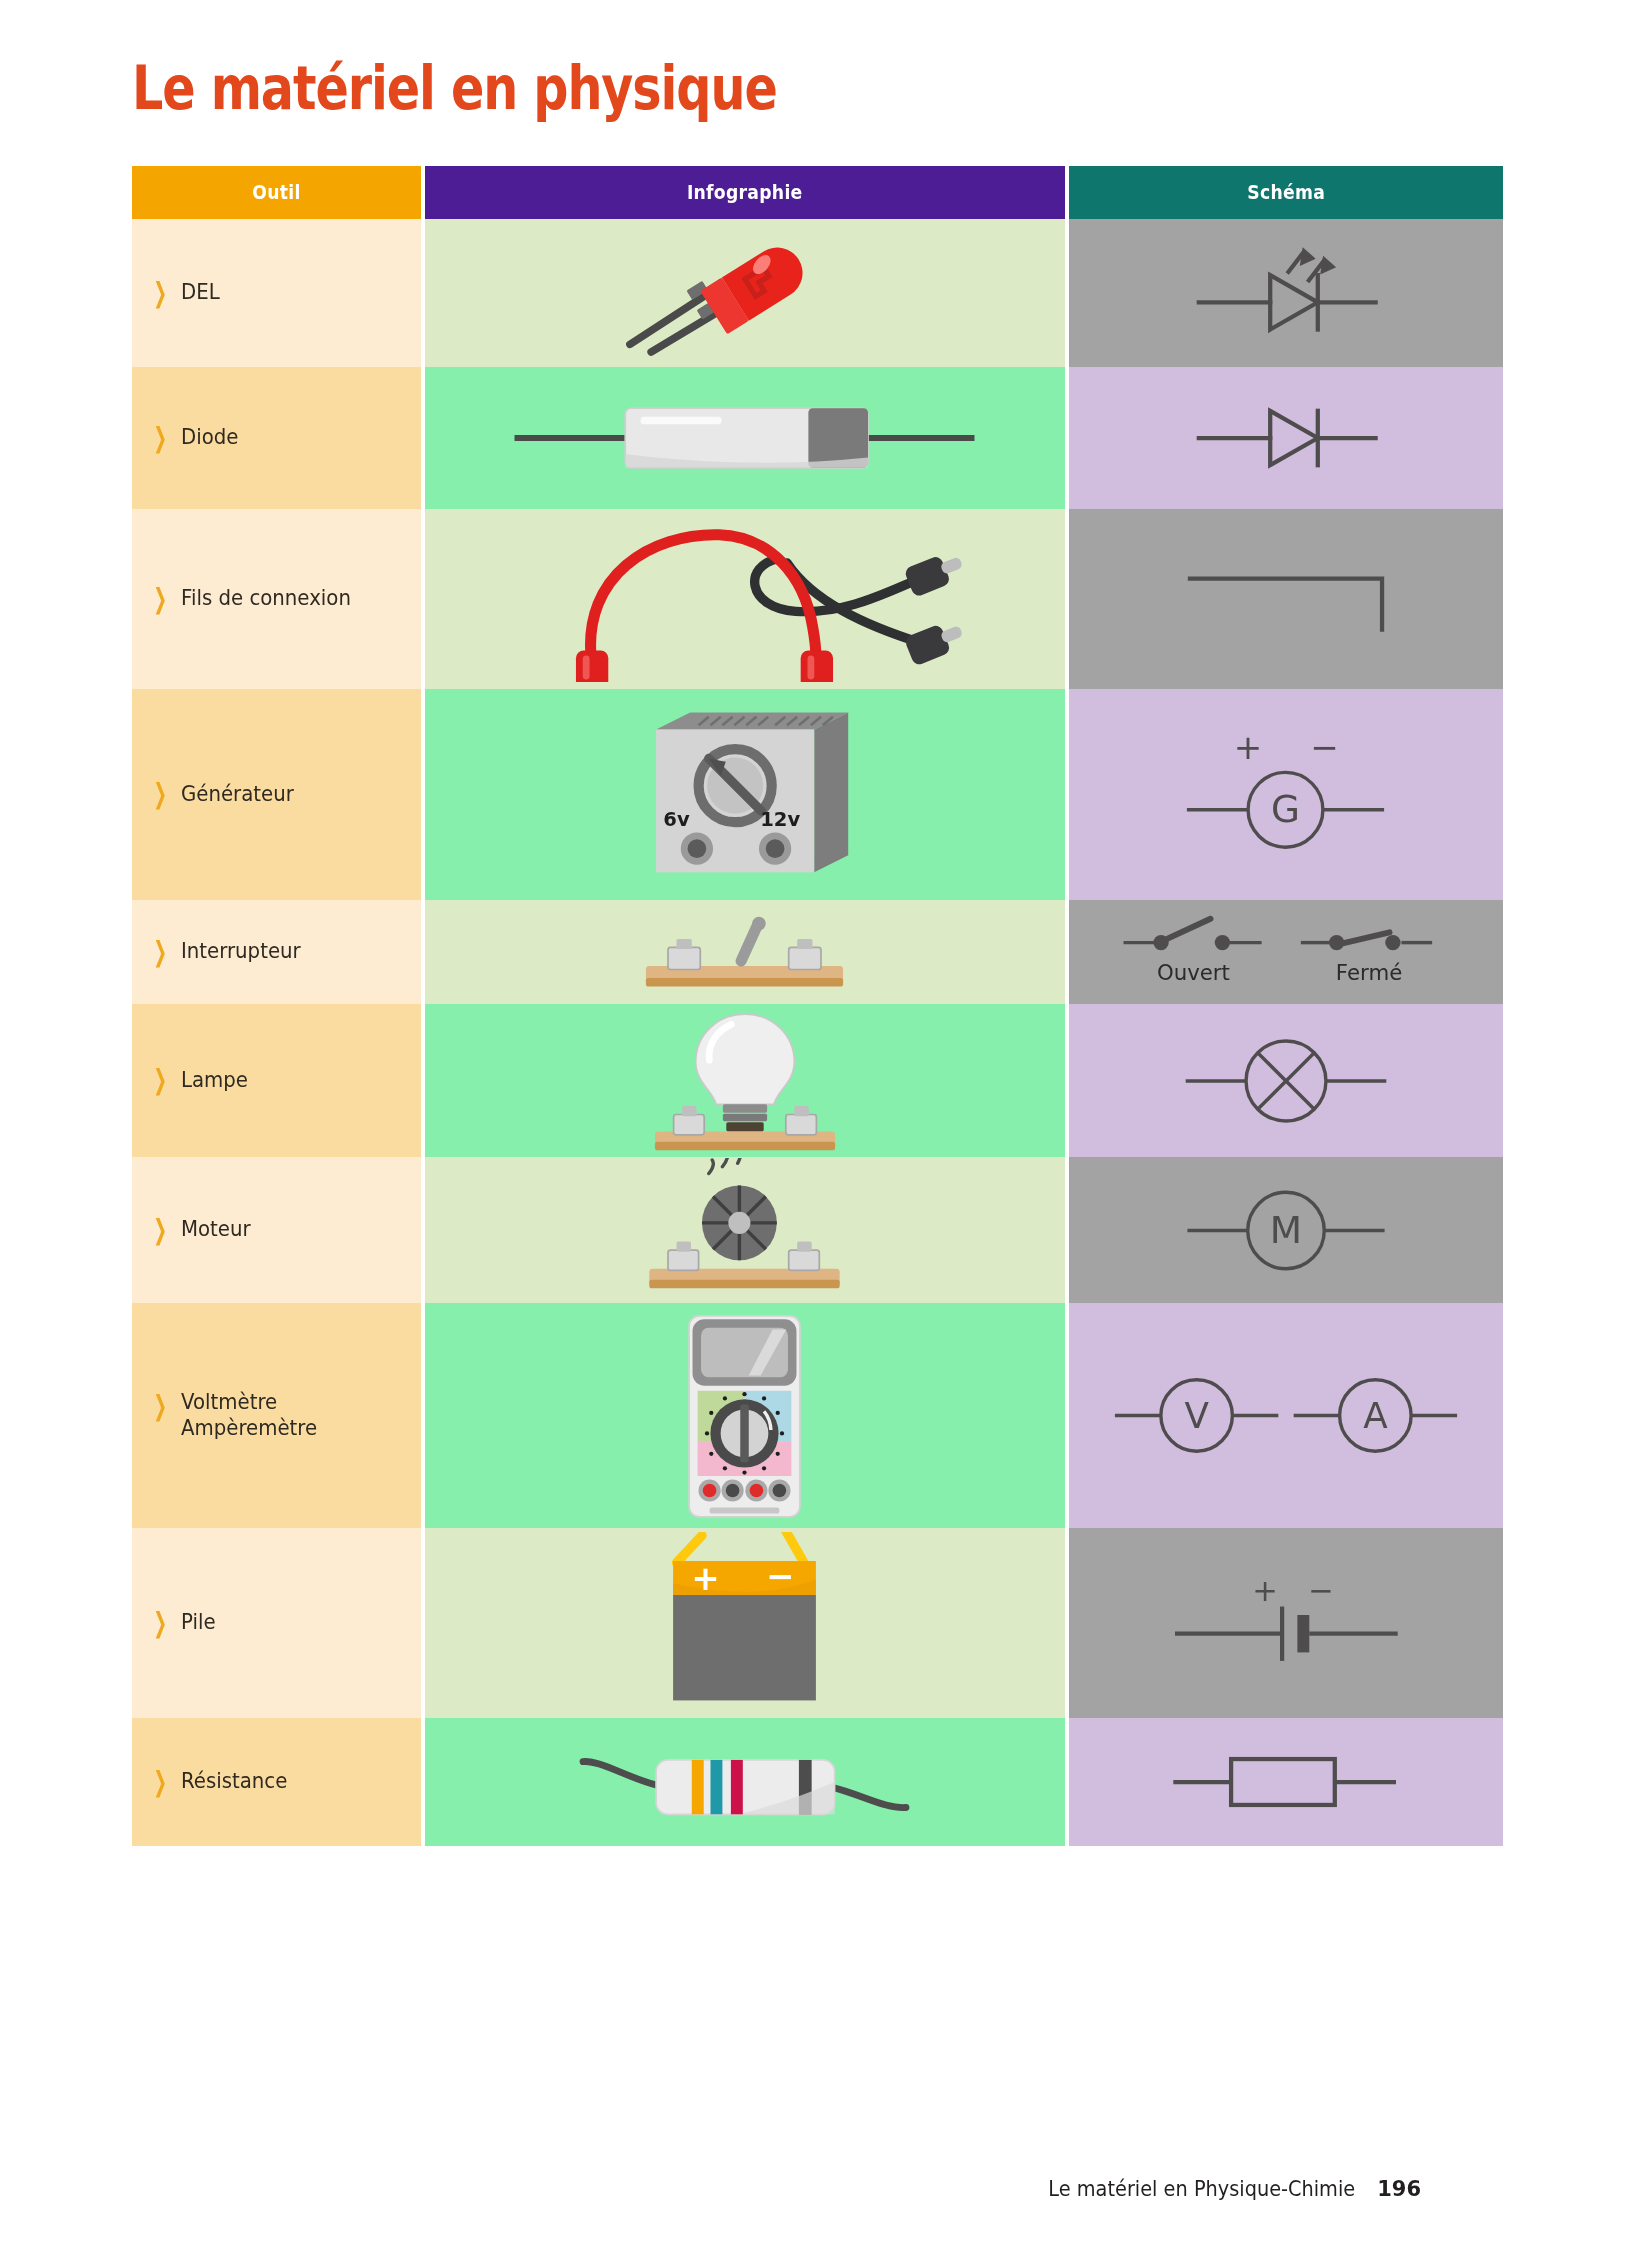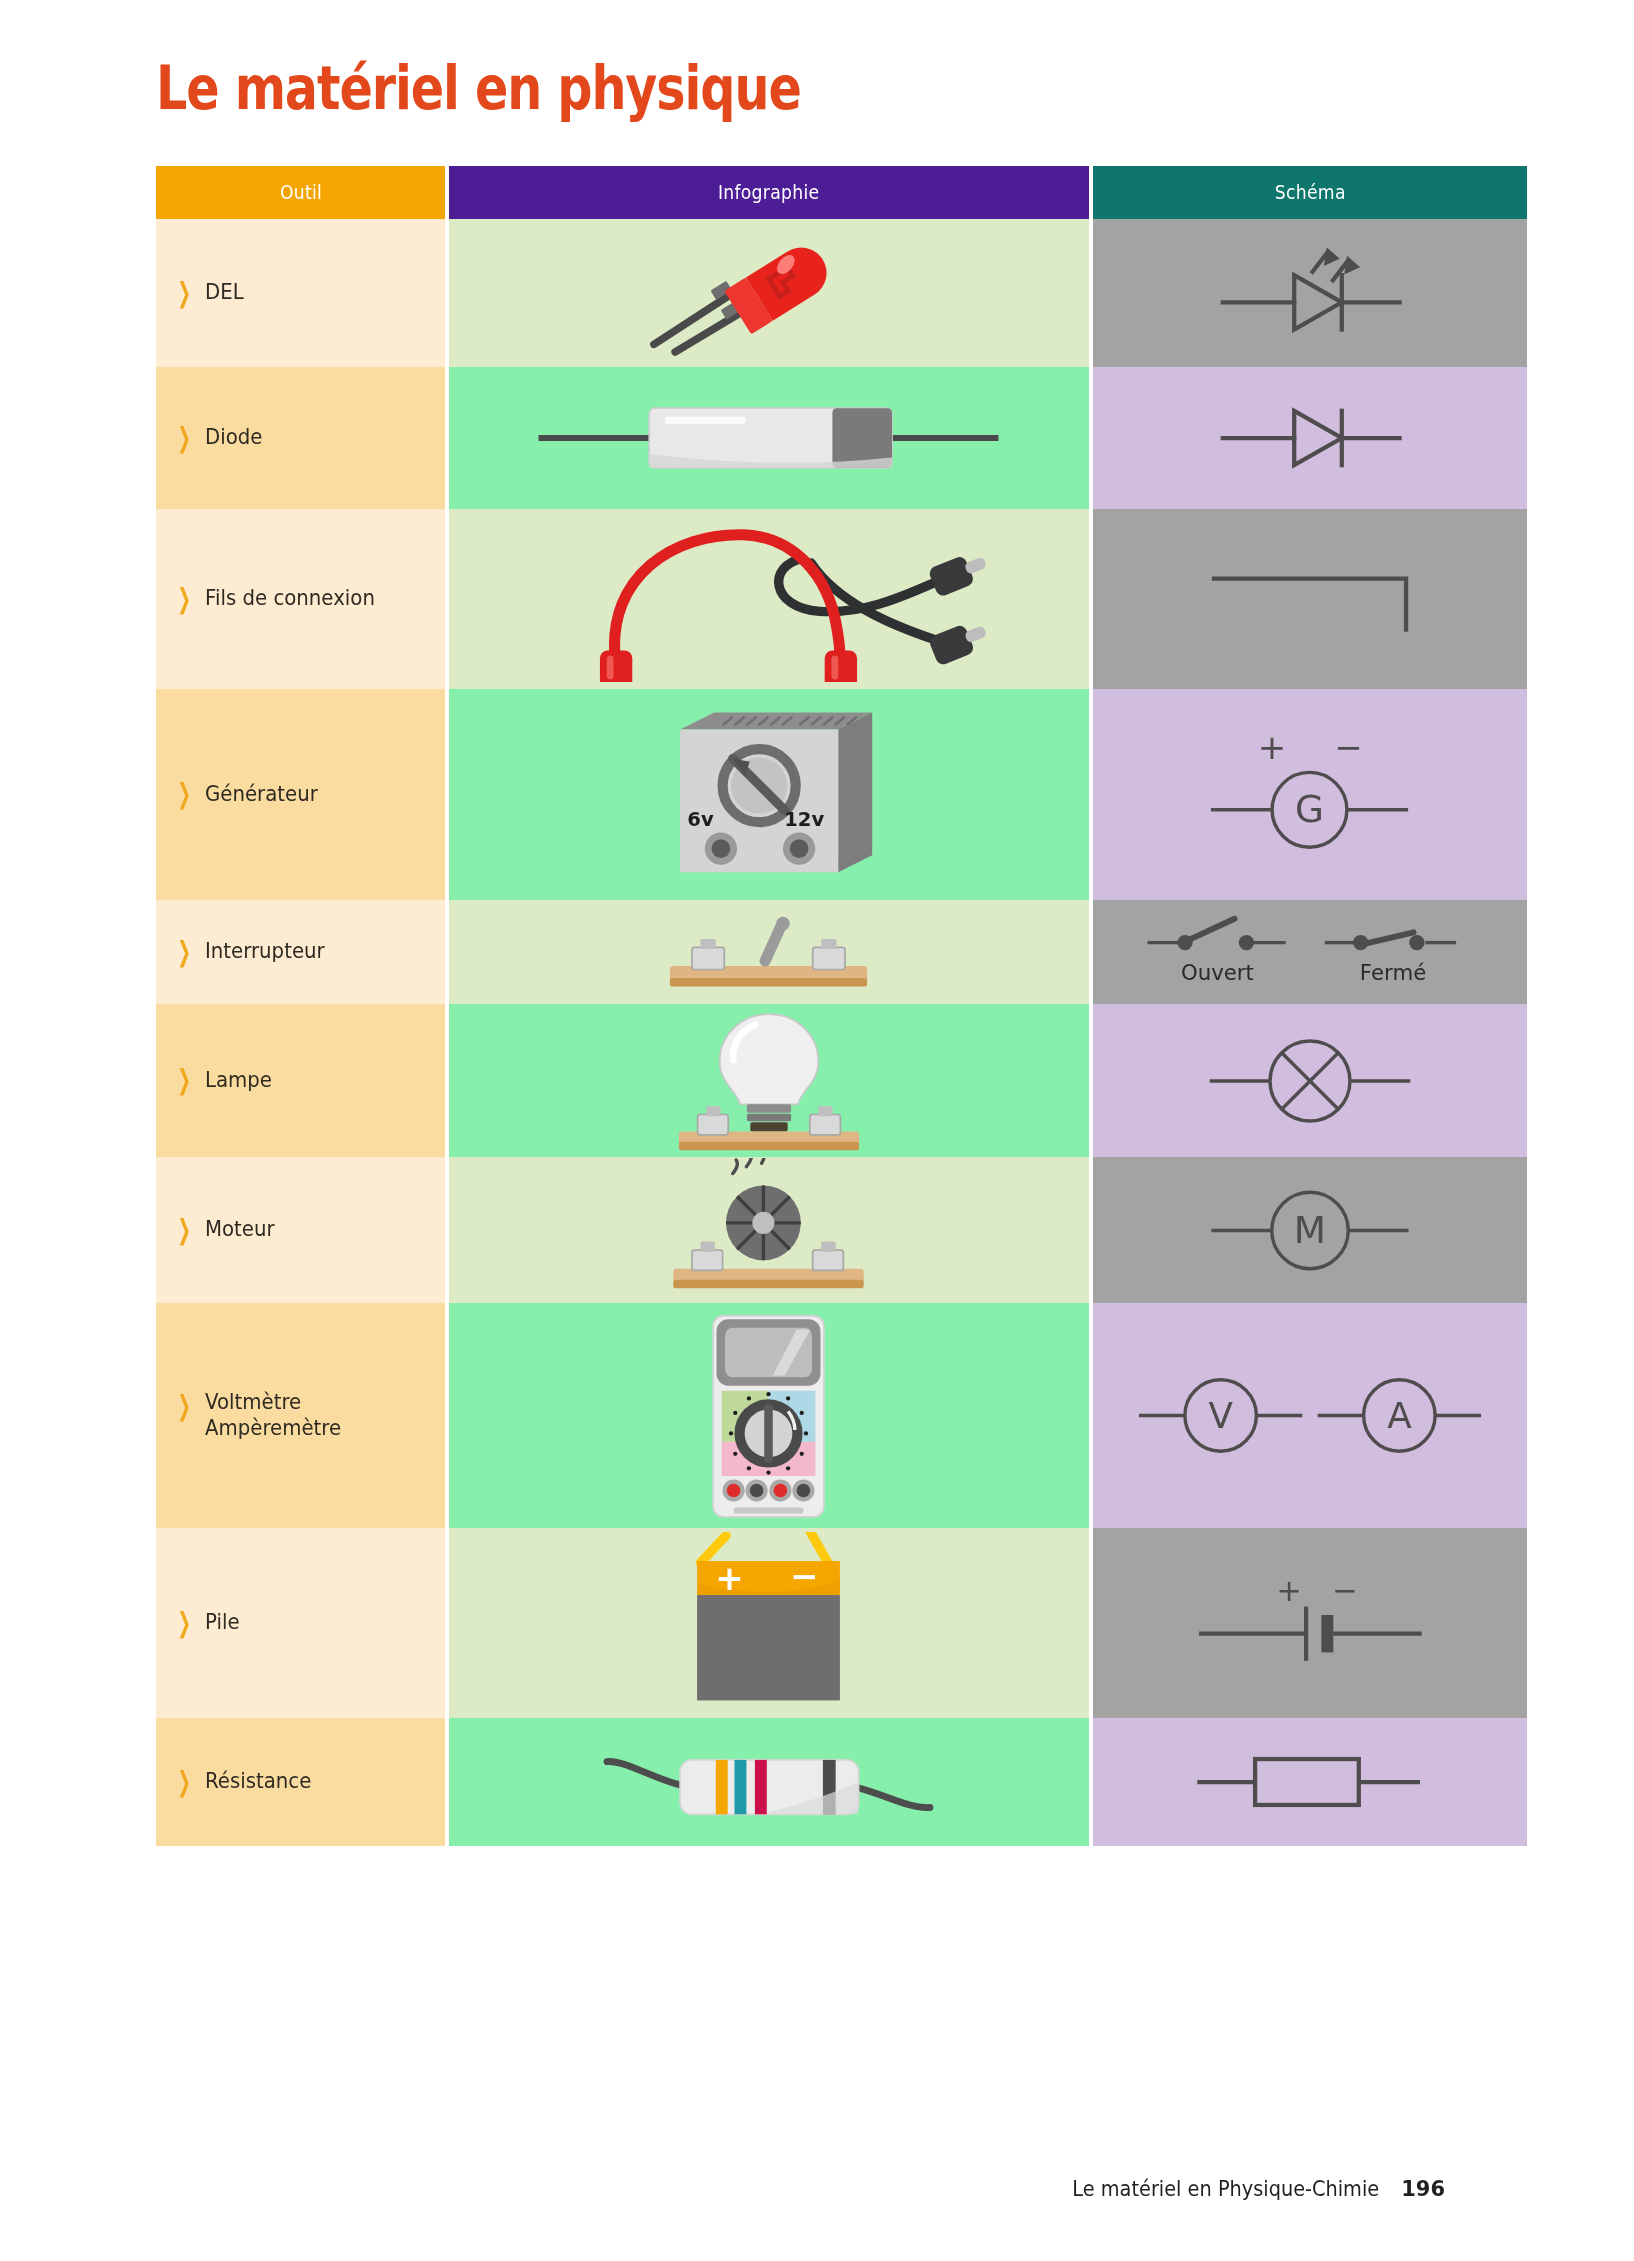--- a/index.html
+++ b/index.html
@@ -11,21 +11,20 @@
   body {
     width: 1635px; height: 2261px;
     font-family: "Liberation Sans", sans-serif;
     position: relative;
     overflow: hidden;
   }
   .page {
     position: relative;
     width: 1556px; height: 2261px;
     padding: 0;
-    margin-left: 24px;
   }
 
   
   .page-title {
     position: absolute;
     left: 132px; top: 53px;
     font-family: "DejaVu Sans", sans-serif;
     font-size: 60px;
     font-weight: 700;
     letter-spacing: -1.3px;
@@ -48,21 +47,21 @@
   .col-info    { width: 647px; }
   .col-schema  { width: 434px; }
 
   
   .hdr {
     height: 53px;
     text-align: center;
     vertical-align: middle;
     color: #ffffff;
     font-family: "DejaVu Sans", sans-serif;
-    font-weight: 400;
+    font-weight: 700;
     font-size: 19.6px;
     letter-spacing: 0.3px;
     transform-origin: center;
   }
   .hdr span { display: inline-block; transform: scaleX(0.88); }
   .hdr-outil  { background: #F5A500; }
   .hdr-info   { background: #4c1d95; border-left: 4.3px solid #ffffff; border-right: 4.3px solid #ffffff;}
   .hdr-schema { background: #0f766e; }
 
   

